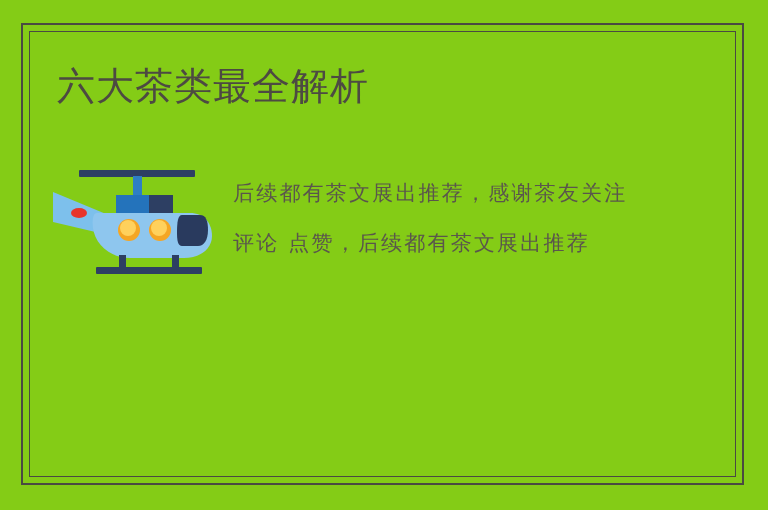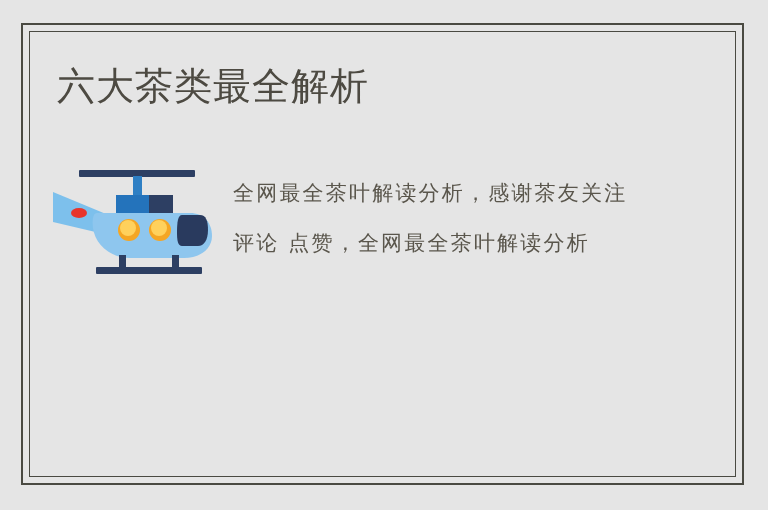--- a/index.html
+++ b/index.html
@@ -14,21 +14,21 @@
     font-family: "DejaVu Sans", "Liberation Sans", sans-serif;
     overflow: hidden;
   }
 
   #card {
     position: absolute;
     left: 0;
     top: 0;
     width: 768px;
     height: 510px;
-    background: #e5e5e5;
+    background: #84cc16;
   }
 
   
   .frame-outer {
     position: absolute;
     left: 21px;
     top: 23px;
     width: 723px;
     height: 462px;
     border: 2px solid #4a4a42;
@@ -115,15 +115,15 @@
 
       <path d="M134 53 L152 53 C158 53 160 59 160 68 C160 78 156 84 150 84 L134 84 C130 84 129 79 129 70 C129 60 130 53 134 53 Z" fill="#293a5e"></path>
 
       <rect x="71" y="93" width="7" height="13" fill="#2d3f63"></rect>
       <rect x="124" y="93" width="7" height="13" fill="#2d3f63"></rect>
 
       <rect x="48" y="105" width="106" height="7" rx="1" fill="#2d3f63"></rect>
     </svg>
   </div>
 
-  <div id="body-text">全网最全茶叶解读分析，感谢茶友关注  评论  点赞，全网最全茶叶解读分析</div>
+  <div id="body-text">后续都有茶文展出推荐，感谢茶友关注  评论  点赞，后续都有茶文展出推荐</div>
 
 </div>
 
 </body></html>

